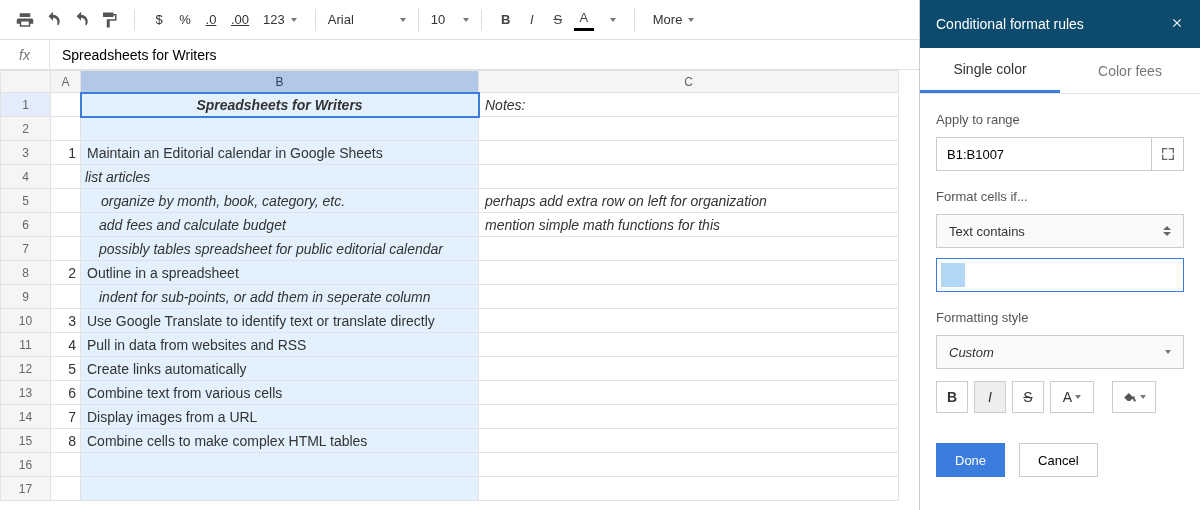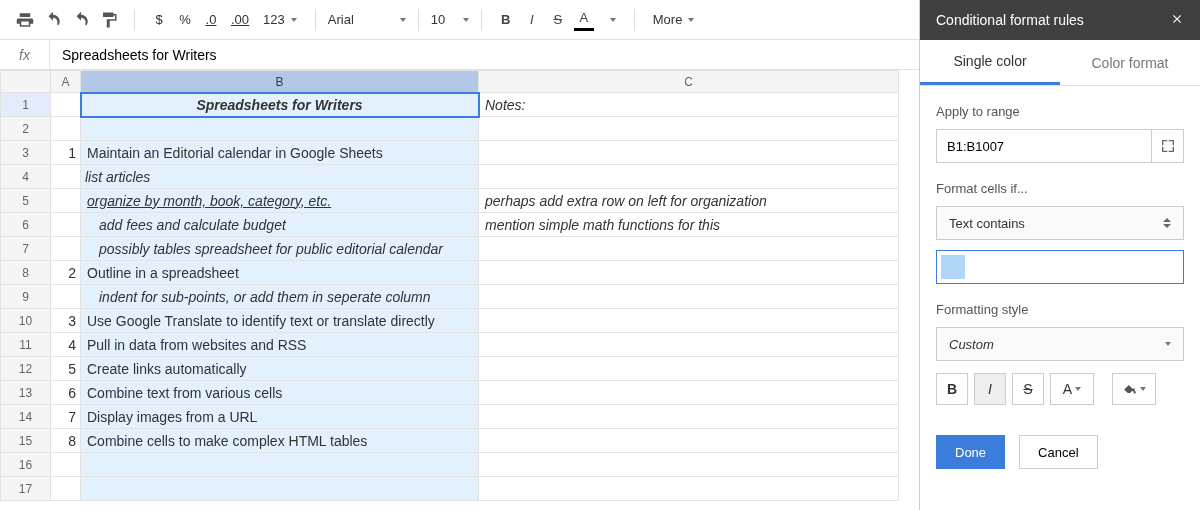--- a/index.html
+++ b/index.html
@@ -42,21 +42,21 @@
   .rowhdr.selc { background:#e3ecfb; }
   td.cellA { text-align:right; padding-right:4px; font-size:14px; }
   td.cellB { text-align:left; padding:0 6px; font-size:14px; background:#e3f0fd; }
   td.cellC { text-align:left; padding:0 6px; font-size:14px; font-style:italic; }
   .italic-cell { font-style:italic; }
   .bold-cell { font-weight:600; font-style:italic; text-align:center !important; }
   td.active { outline:2px solid #3b7ddd; outline-offset:-1px; }
   thead th { height:22px; }
 
   
-  .sb-head { height:40px; background:#404040; color:#fff; display:flex; align-items:center; justify-content:space-between; padding:0 16px; font-size:14px; font-weight:500; }
+  .sb-head { height:48px; background:#0c4a6e; color:#fff; display:flex; align-items:center; justify-content:space-between; padding:0 16px; font-size:14px; font-weight:500; }
   .sb-head svg { width:14px; height:14px; fill:#fff; cursor:pointer; }
   .sb-tabs { display:flex; height:46px; border-bottom:1px solid #e0e0e0; }
   .sb-tab { flex:1; display:flex; align-items:center; justify-content:center; font-size:14px; color:#777; cursor:pointer; }
   .sb-tab.active { color:#333; border-bottom:3px solid #3b7ddd; font-weight:500; }
   .sb-body { padding:18px 16px 0 16px; display:flex; flex-direction:column; gap:18px; overflow:auto; flex:1; }
   .sb-label { font-size:13px; color:#555; }
   .range-box { display:flex; align-items:center; border:1px solid #ccc; height:34px; }
   .range-box input { flex:1; border:none; outline:none; padding:0 10px; font-size:13px; }
   .range-btn { width:32px; height:100%; display:flex; align-items:center; justify-content:center; border-left:1px solid #ccc; cursor:pointer; }
   .range-btn svg { width:16px; height:16px; fill:#666; }
@@ -191,21 +191,21 @@
             </tr>
             <tr>
               <th class="rowhdr">4</th>
               <td class="cellA"></td>
               <td class="cellB italic-cell" style="padding-left: 4px;">list articles</td>
               <td class="cellC"></td>
             </tr>
             <tr>
               <th class="rowhdr">5</th>
               <td class="cellA"></td>
-              <td class="cellB italic-cell" style="padding-left: 6px; text-decoration: underline;">organize by month, book, category, etc.</td>
+              <td class="cellB italic-cell" style="padding-left: 20px;">organize by month, book, category, etc.</td>
               <td class="cellC">perhaps add extra row on left for organization</td>
             </tr>
             <tr>
               <th class="rowhdr">6</th>
               <td class="cellA"></td>
               <td class="cellB italic-cell" style="padding-left: 18px;">add fees and calculate budget</td>
               <td class="cellC">mention simple math functions for this</td>
             </tr>
             <tr>
               <th class="rowhdr">7</th>
@@ -280,21 +280,21 @@
 
   <div class="sidebar">
     <div class="sb-head">
       <span>Conditional format rules</span>
       <span><svg viewBox="0 0 24 24">
             <path d="M19 6.4L17.6 5 12 10.6 6.4 5 5 6.4 10.6 12 5 17.6 6.4 19 12 13.4 17.6 19 19 17.6 13.4 12z"></path>
           </svg></span>
     </div>
     <div class="sb-tabs">
       <div class="sb-tab active">Single color</div>
-      <div class="sb-tab">Color format</div>
+      <div class="sb-tab">Color fees</div>
     </div>
     <div class="sb-body">
       <div>
         <div class="sb-label">Apply to range</div>
         <div class="range-box" style="margin-top:10px">
           <input value="B1:B1007" style="">
           <div class="range-btn">
             <svg viewBox="0 0 24 24">
                 <path d="M3 3h8v2H5v6H3V3zm18 0v8h-2V5h-6V3h8zM3 21v-8h2v6h6v2H3zm18 0h-8v-2h6v-6h2v8z"></path>
               </svg>

